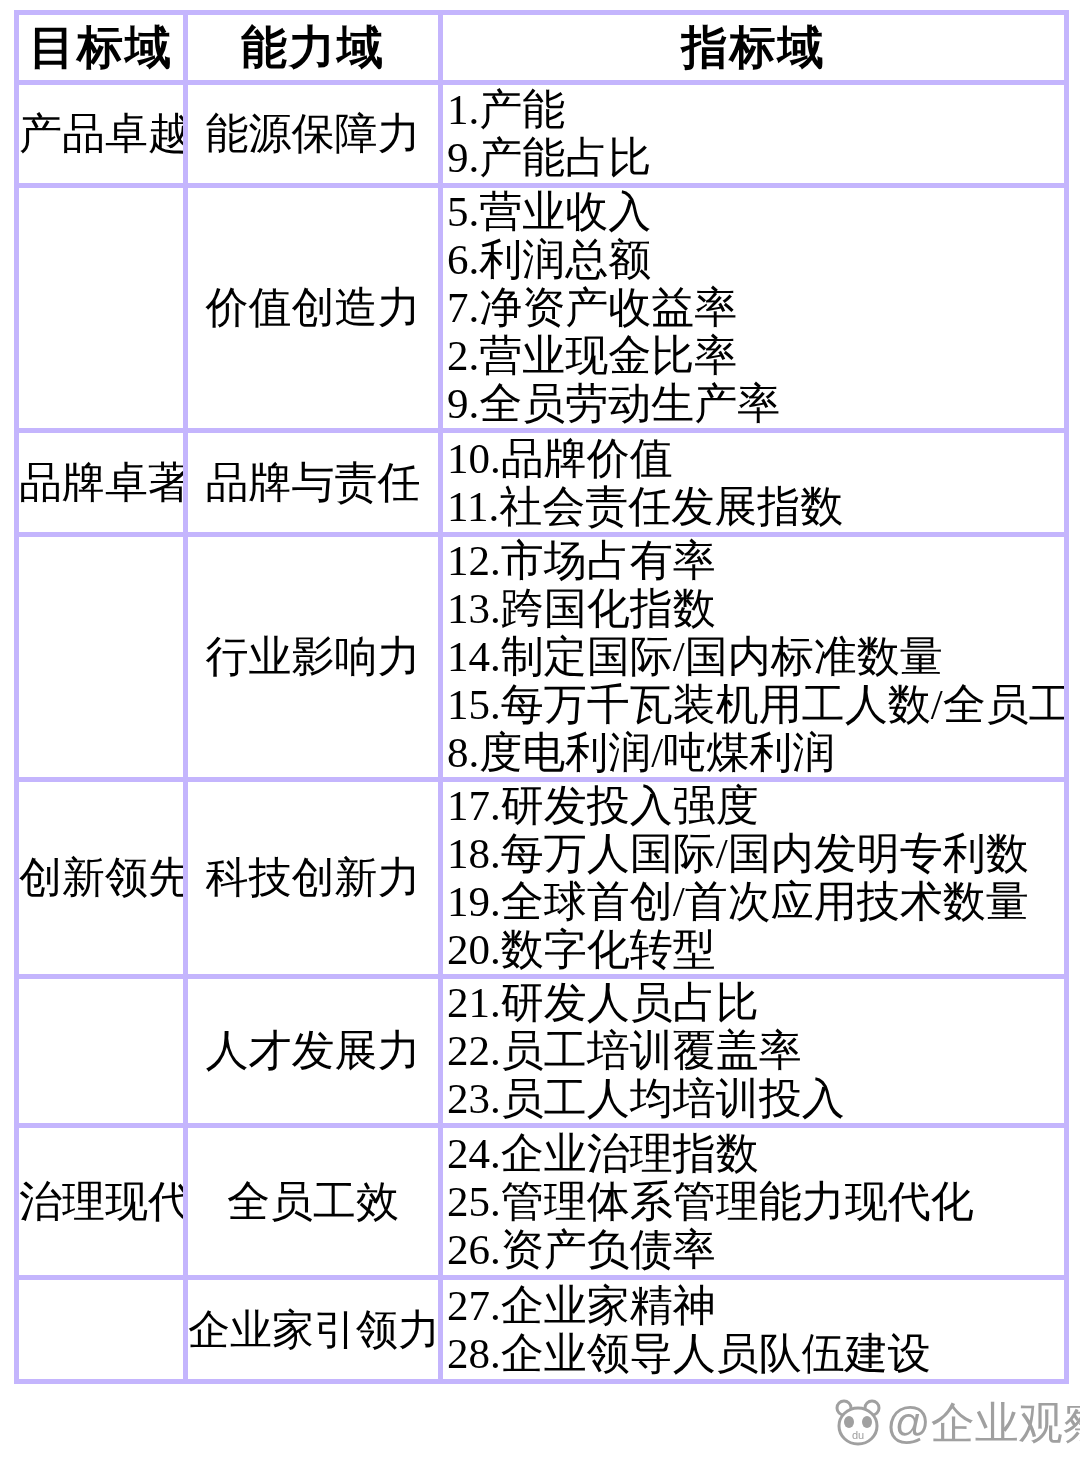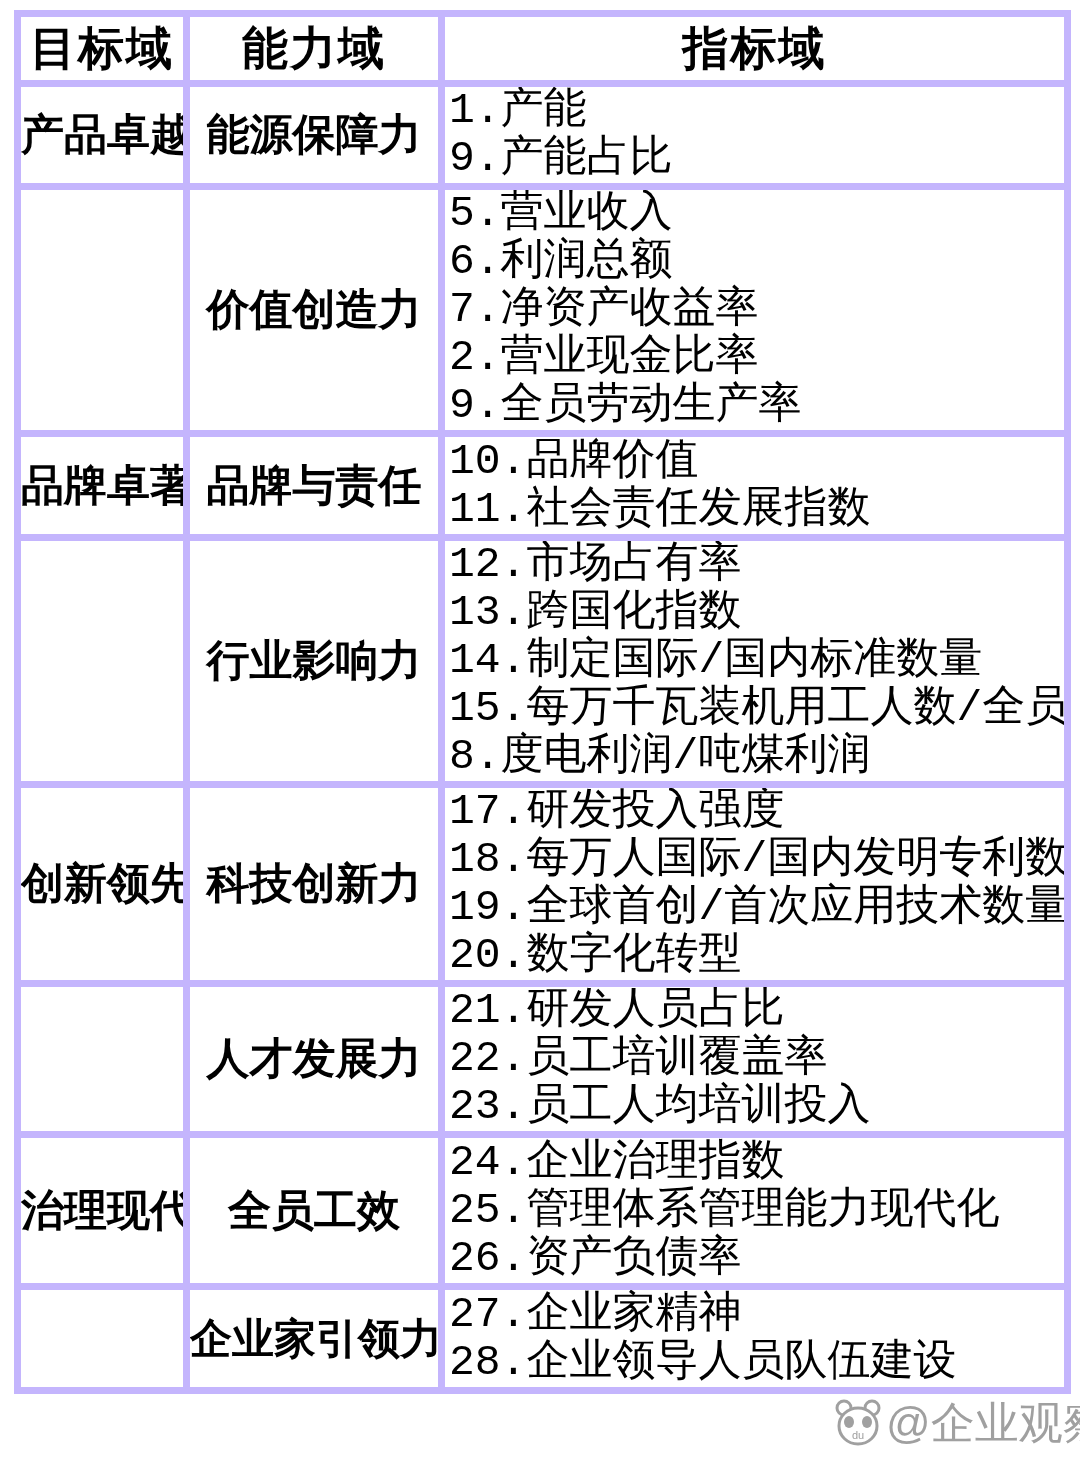--- a/index.html
+++ b/index.html
@@ -19,47 +19,46 @@
   table.grid {
     position: absolute;
     left: 14px;
     top: 10px;
     width: 1050px;
     border-collapse: collapse;
     table-layout: fixed;
   }
   table.grid th,
   table.grid td {
-    border: 7px solid #c4b5fd;
+    border: 5px solid #c4b5fd;
     padding: 0;
     overflow: hidden;
   }
   col.c1 { width: 169px; }
   col.c2 { width: 255px; }
   col.c3 { width: 626px; }
   table.grid th {
     font-size: 46px;
     font-weight: bold;
     text-align: center;
     vertical-align: middle;
     font-family: "Liberation Sans", sans-serif;
     letter-spacing: 2px;
   }
   td.goal, td.cap {
     text-align: center;
     vertical-align: middle;
     font-size: 43px;
     white-space: nowrap;
     font-family: "Liberation Sans", sans-serif;
-    font-weight: bold;
   }
   td.cap.wide { letter-spacing: 0; font-size: 42px; }
   td.ind-cell {
     vertical-align: middle;
-    font-family: Liberation Mono, monospace;
+    font-family: Liberation Serif, serif;
   }
   .ind {
     font-size: 43px;
     line-height: 48px;
     padding-left: 4px;
     white-space: nowrap;
   }
   tr.hr  { height: 70px; }
   tr.r0  { height: 103px; }
   tr.r1  { height: 102px; }

